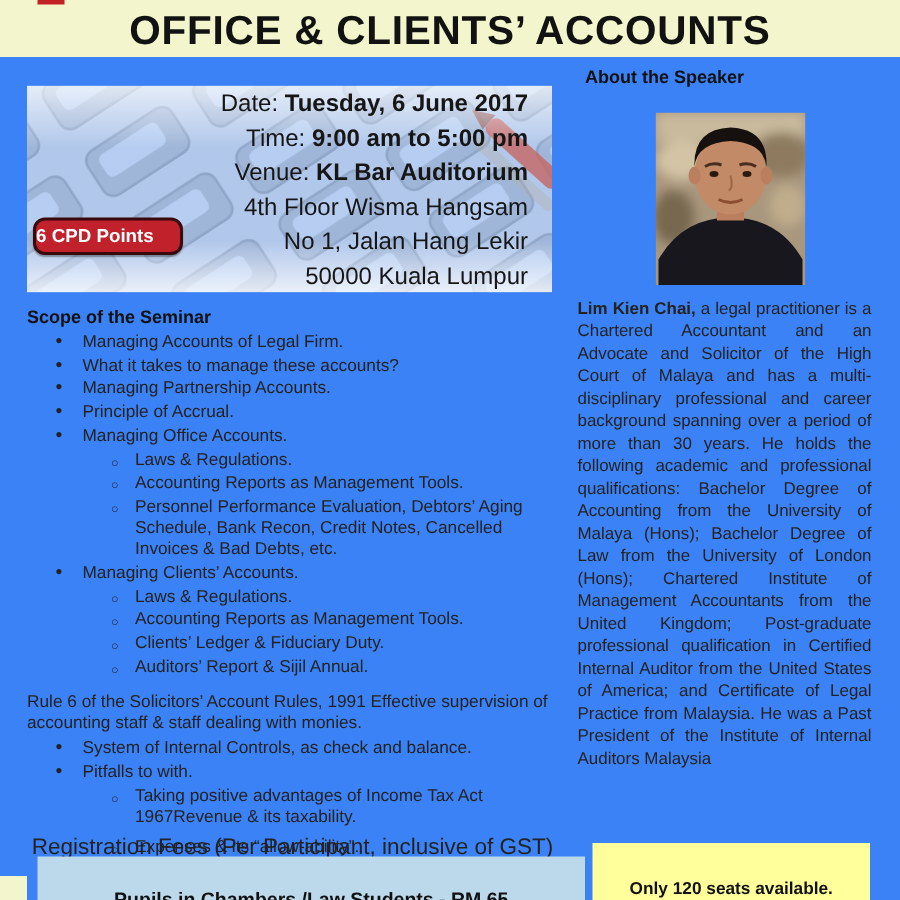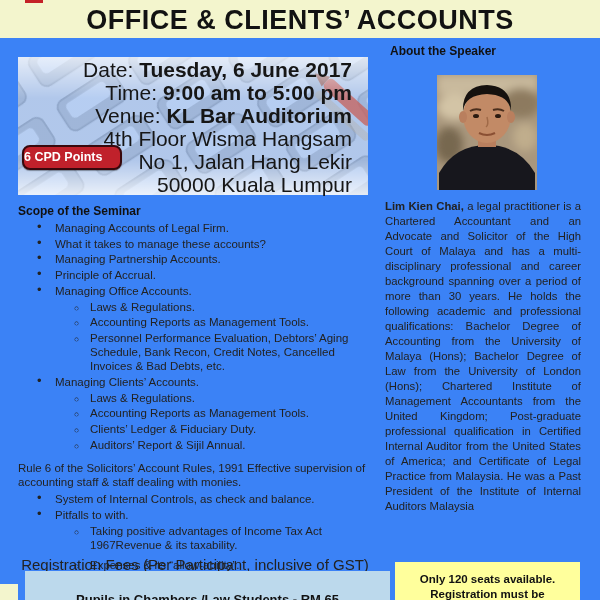--- a/index.html
+++ b/index.html
@@ -10,21 +10,21 @@
   .banner{position:absolute;left:0;top:0;width:600px;height:38px;background:#f3f5cd;}
   .banner h1{margin:0;line-height:40px;text-align:center;font-size:27px;font-weight:bold;
              letter-spacing:.5px;color:#121212;}
   .red-sliver{position:absolute;left:25px;top:0;width:18px;height:3px;background:#c42127;}
 
   
   .calc{position:absolute;left:18px;top:57px;width:350px;height:138px;overflow:hidden;}
 
   
   .datetime{position:absolute;left:40px;top:58px;width:312px;text-align:right;
-            font-size:21px;line-height:23px;color:#161616;}
+            font-size:16px;line-height:23px;color:#161616;}
   .datetime .val{font-weight:bold;}
 
   
   .cpd{position:absolute;left:22px;top:145px;width:96px;height:21px;background:#c0212b;
        border:2px solid #38080c;border-radius:8px;color:#fff;font-weight:bold;font-size:12.5px;
        text-align:left;line-height:21px;box-shadow:0 1px 1px rgba(0,0,0,.35);}
 
   
   .scope{position:absolute;left:18px;top:204px;width:356px;font-size:11.5px;line-height:14.2px;color:#222;}
   .scope h2{margin:0 0 3px 0;font-size:12px;line-height:14px;font-weight:bold;color:#111;}
@@ -37,21 +37,21 @@
 
   
   .fees-heading{position:absolute;left:14px;top:556px;width:362px;text-align:center;
                 font-size:15px;color:#222;}
   .blue-box{position:absolute;left:25px;top:571px;width:365px;height:40px;background:#bcd9ec;
             text-align:center;font-weight:bold;font-size:13px;color:#111;}
   .blue-box .l1{padding-top:21px;}
   .blue-box .l2{padding-top:3px;}
   .yellow-box{position:absolute;left:395px;top:562px;width:185px;height:48px;background:#ffff9c;
               text-align:center;font-weight:bold;font-size:11.5px;line-height:14.5px;color:#111;}
-  .yellow-box .l1{padding-top:10px;}
+  .yellow-box .l1{padding-top:24px;}
   .corner-strip{position:absolute;left:0;top:584px;width:18px;height:16px;background:#f3f5cd;}
 
   
   .speaker-heading{position:absolute;left:390px;top:44px;font-size:12px;font-weight:bold;color:#111;}
   .photo{position:absolute;left:437px;top:75px;width:100px;height:115px;overflow:hidden;}
   .bio{position:absolute;left:385px;top:199px;width:196px;font-size:11.3px;line-height:15px;
        text-align:justify;color:#222;}
   .bio .lead{font-weight:bold;}
 </style>
 </head>

